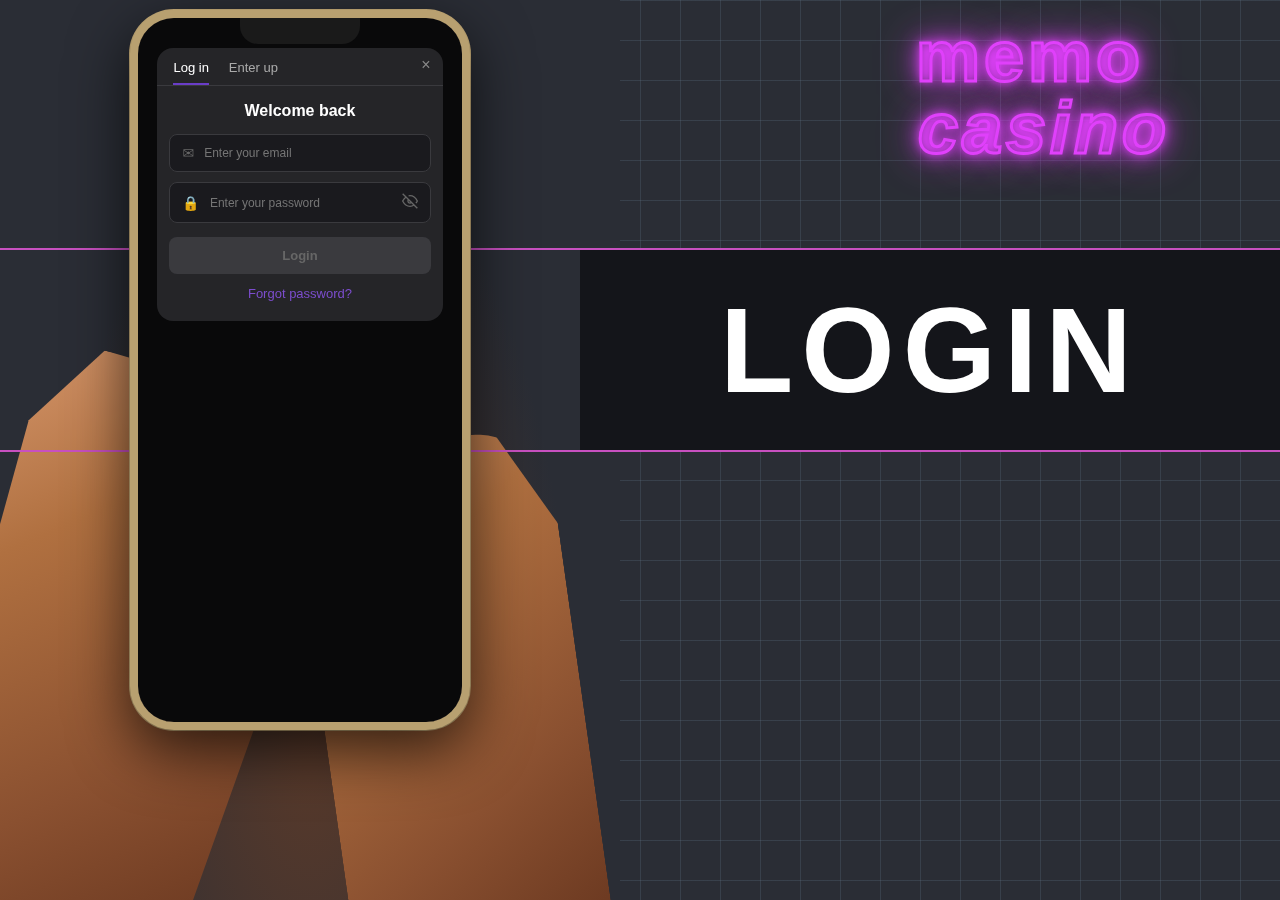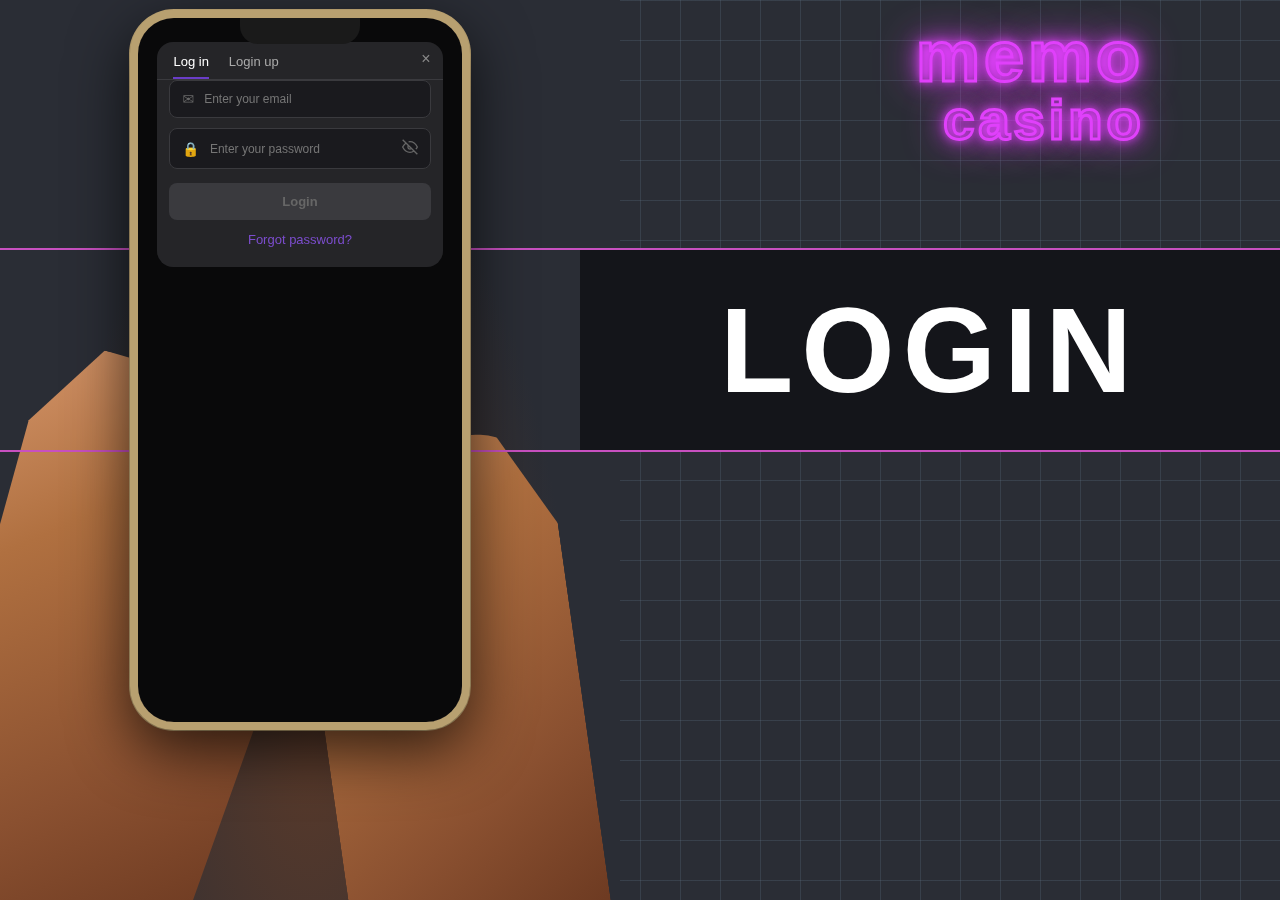--- a/index.html
+++ b/index.html
@@ -42,31 +42,32 @@
       -webkit-text-stroke: 3px #e040fb;
       text-shadow:
         0 0 10px #e040fb,
         0 0 20px #e040fb,
         0 0 40px #e040fb;
       display: block;
       line-height: 1;
     }
 
     .logo-casino {
-      font-size: 56px;
+      font-size: 72px;
       font-weight: 900;
       letter-spacing: 4px;
       color: transparent;
       -webkit-text-stroke: 3px #e040fb;
       text-shadow:
         0 0 10px #e040fb,
         0 0 20px #e040fb,
         0 0 40px #e040fb;
       display: block;
       line-height: 1;
+      font-style: italic;
       margin-left: 28px;
     }
 
     .login-banner-text {
       font-size: 120px;
       font-weight: 900;
       color: white;
       letter-spacing: 8px;
     }
 
@@ -140,21 +141,21 @@
       border-radius: 36px;
       display: flex;
       align-items: flex-start;
       justify-content: center;
     }
 
     .modal-card {
       background: #252528;
       border-radius: 16px;
       width: 88%;
-      margin-top: 24px;
+      margin-top: 30px;
       padding: 0 0 20px 0;
       position: relative;
     }
 
     
     .modal-tabs {
       display: flex;
       border-bottom: 1px solid #3a3a3e;
       padding: 12px 16px 0;
       gap: 20px;
@@ -338,25 +339,26 @@
       <div class="phone-notch"></div>
       <div class="phone-screen">
 
         <div class="phone-modal">
 
           <div class="modal-card">
 
             
             <div class="modal-tabs">
               <div class="tab-item active">Log in</div>
-              <div class="tab-item">Login up</div>
+              <div class="tab-item">Enter up</div>
               <button class="modal-close">×</button>
             </div>
 
             
+            <div class="modal-title">Welcome back</div>
 
             
             <div class="form-field">
               <span class="field-icon">✉</span>
               <input class="field-input" type="email" placeholder="Enter your email" style="">
             </div>
 
             
             <div class="form-field">
               <span class="field-icon">🔒</span>

